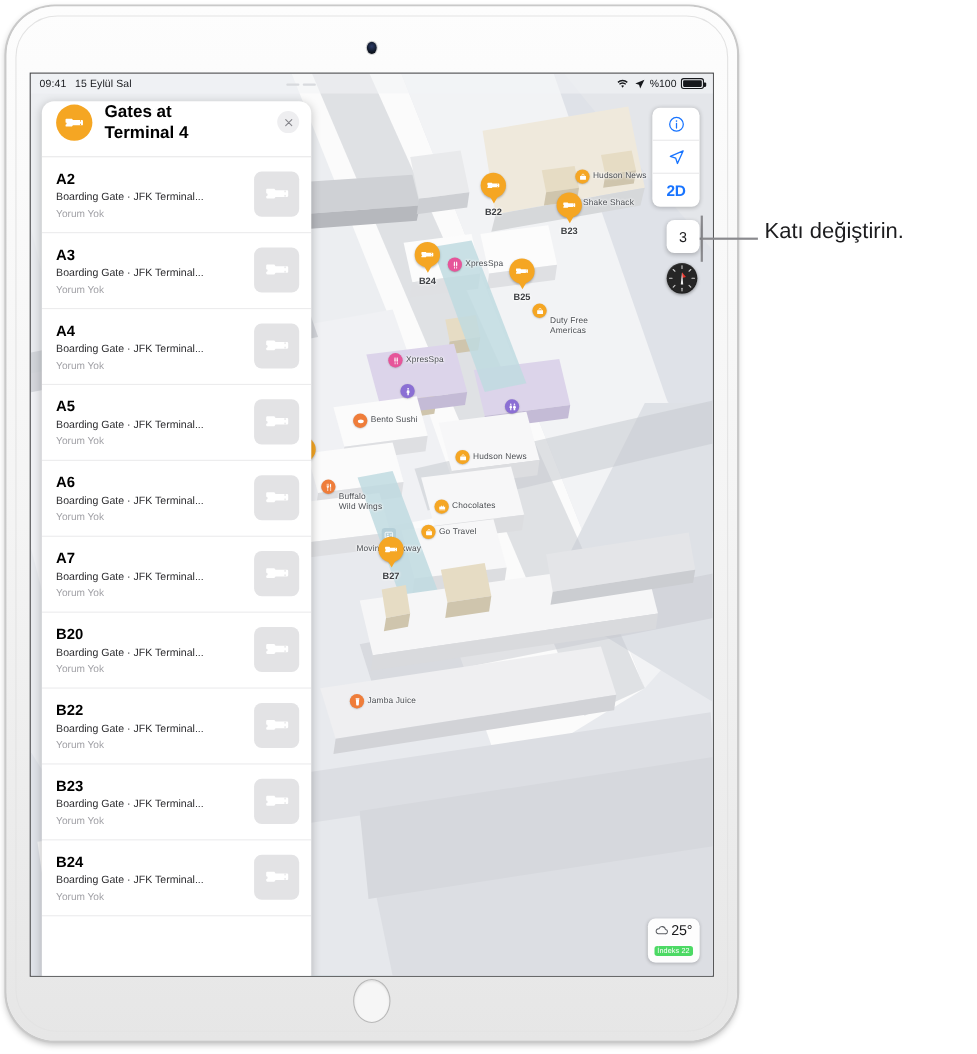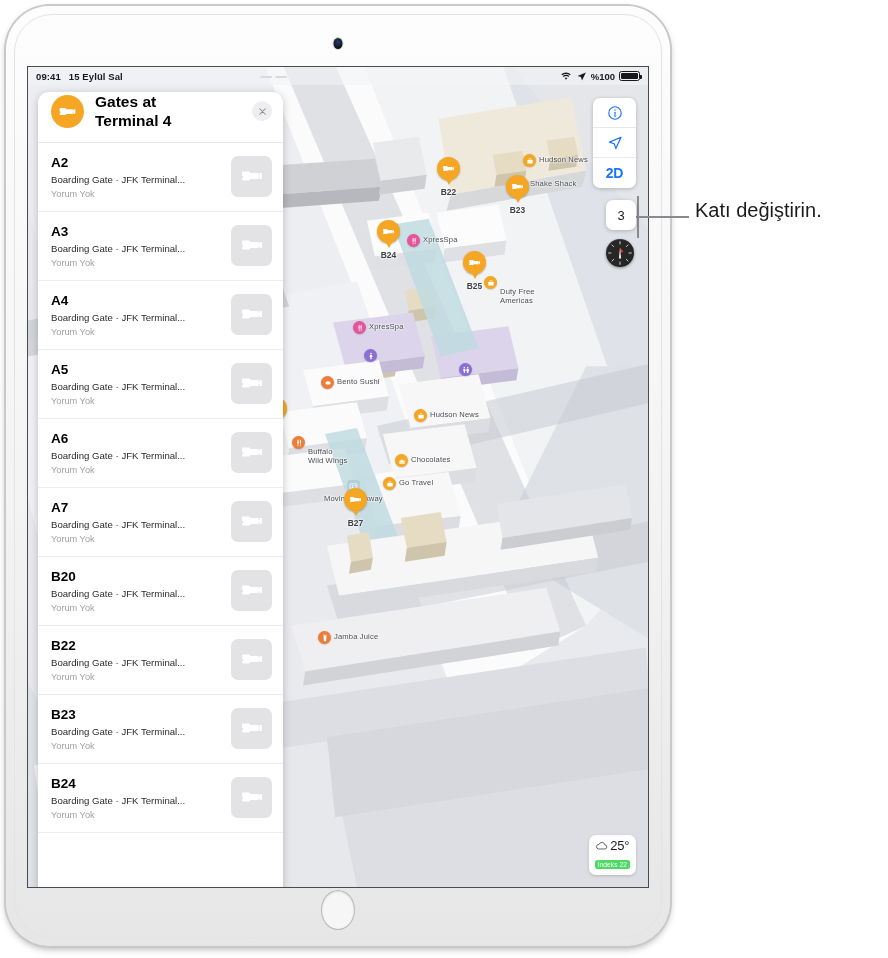--- a/index.html
+++ b/index.html
@@ -45,21 +45,21 @@
     background: #dfe2e8;
     overflow: hidden;
     border: 1px solid #4a4a4a;
   }
 
   
   .statusbar {
     position: absolute; left: 0; top: 0; width: 100%; height: 18px;
     display: flex; align-items: center; justify-content: space-between;
     padding: 0 8px;
-    font-size: 9.5px; font-weight: bold; color: #16181c;
+    font-size: 9.5px; font-weight: normal; color: #16181c;
     z-index: 60;
     background: rgba(243,244,246,.55);
   }
   .sb-left { display: flex; gap: 8px; align-items: center; letter-spacing: .1px;}
   .sb-right { display: flex; gap: 4px; align-items: center; }
   .battery {
     width: 21px; height: 10px; border: 1.3px solid #16181c; border-radius: 2.5px;
     position: relative; padding: 1px;
   }
   .battery::after {
@@ -360,21 +360,21 @@
         <div class="bulb">
           <svg viewBox="0 0 24 24" fill="#fff">
               <path d="M3 7.5h6.4l1.1 1.5H21a1 1 0 0 1 1 1v4a1 1 0 0 1-1 1H10.5l-1.1 1.5H3a1 1 0 0 1-1-1v-1.2a1.3 1.3 0 0 0 0-2.6V8.5a1 1 0 0 1 1-1z"></path>
               <rect x="18.6" y="9.2" width="1.1" height="1.6" fill="#f5a623"></rect>
               <rect x="18.6" y="13.2" width="1.1" height="1.6" fill="#f5a623"></rect>
             </svg>
         </div>
         <span class="gname">B24</span>
       </div>
 
-      <div class="gatepin" style="left:435px; top:184px;">
+      <div class="gatepin" style="left:435px; top:168px;">
         <div class="bulb">
           <svg viewBox="0 0 24 24" fill="#fff">
               <path d="M3 7.5h6.4l1.1 1.5H21a1 1 0 0 1 1 1v4a1 1 0 0 1-1 1H10.5l-1.1 1.5H3a1 1 0 0 1-1-1v-1.2a1.3 1.3 0 0 0 0-2.6V8.5a1 1 0 0 1 1-1z"></path>
               <rect x="18.6" y="9.2" width="1.1" height="1.6" fill="#f5a623"></rect>
               <rect x="18.6" y="13.2" width="1.1" height="1.6" fill="#f5a623"></rect>
             </svg>
         </div>
         <span class="gname">B25</span>
       </div>
 

